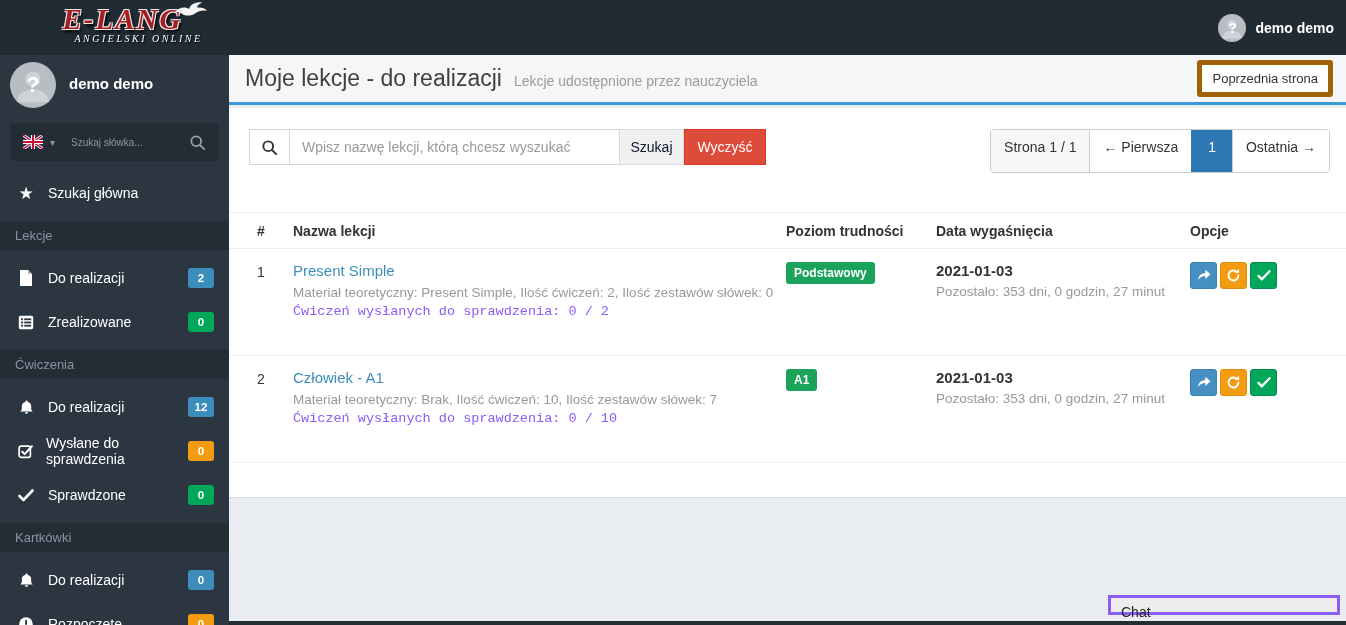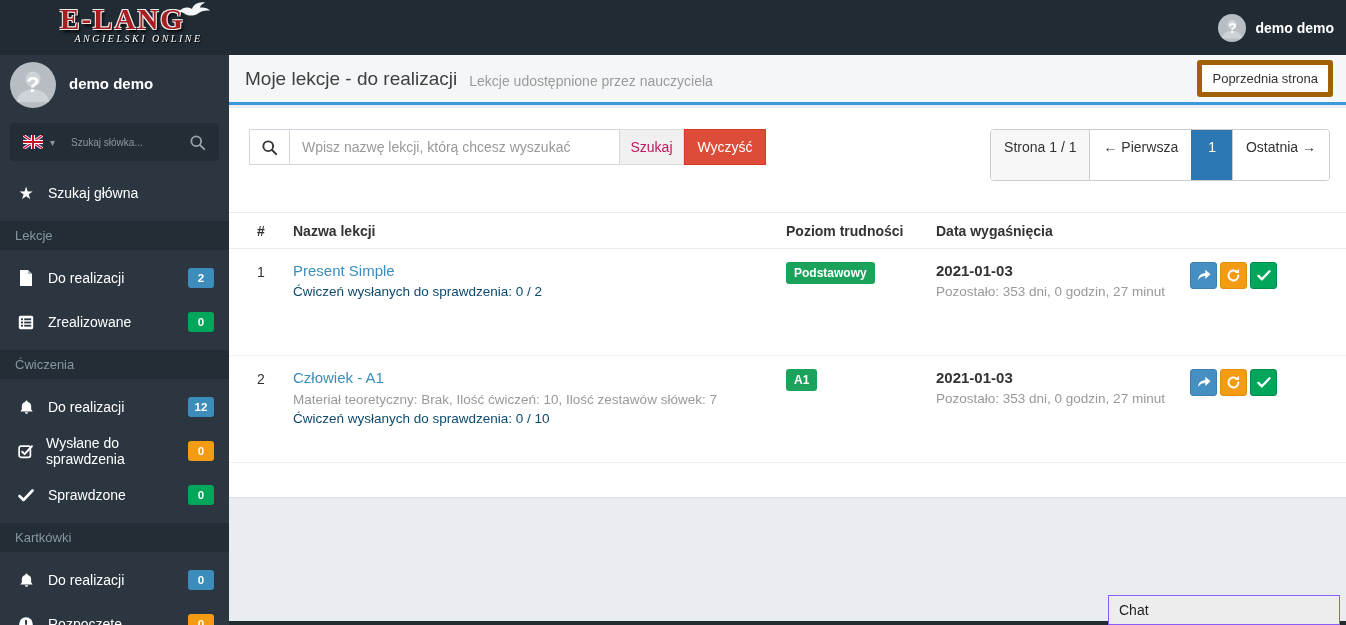--- a/index.html
+++ b/index.html
@@ -5,21 +5,21 @@
   * { margin:0; padding:0; box-sizing:border-box; }
   html,body { background:#e9edf2; }
   body { font-family:"Liberation Sans", sans-serif; }
   .app { position:relative; width:1346px; height:625px; overflow:hidden; background:#e9edf2; }
 
   
   .topbar { position:absolute; left:0; top:0; width:1346px; height:55px; background:#202b33; z-index:5; }
   .brand { position:absolute; left:0; top:0; width:229px; height:55px; text-align:center; padding-top:3px; }
   .brand-row { position:relative; display:inline-block; }
   .brand-name {
-    font-family:"Liberation Serif", serif; font-weight:bold;
+    font-family:"Liberation Serif", serif; font-style:italic; font-weight:bold;
     font-size:29px; letter-spacing:2px; color:#a81d20;
     text-shadow:-1px -1px 0 #e9e9e9, 1px -1px 0 #e9e9e9, -1px 1px 0 #e9e9e9, 1px 1px 0 #e9e9e9, 2px 3px 3px #000;
     margin-left:16px;
   }
   .brand-bird { position:absolute; right:-26px; top:-4px; }
   .brand-tag {
     font-family:"Liberation Serif", serif; font-style:italic; color:#fff;
     font-size:10px; letter-spacing:2.5px; margin-top:-3px; padding-left:48px; white-space:nowrap;
     text-shadow:1px 1px 1px #000;
   }
@@ -52,71 +52,71 @@
   .nav-badge { margin-left:auto; min-width:26px; text-align:center; border-radius:3px;
     color:#fff; font-size:11.5px; font-weight:bold; padding:4px 6px; }
   .badge-blue { background:#3c8dbc; } .badge-green { background:#00a65a; } .badge-orange { background:#f39c12; }
   .nav-header { height:29px; line-height:29px; background:#232d35; color:#8795a1; font-size:13px;
     padding:0 15px; margin:6px 0; }
 
   
   .main { position:absolute; left:229px; top:55px; width:1117px; height:570px; background:#e9edf2; }
   .page-header { position:absolute; left:0; top:0; width:1117px; height:50px; background:#f5f6f8;
     border-bottom:3px solid #3a99d8; display:flex; align-items:center; padding:0 13px 0 16px; }
-  .page-title { font-size:19px; color:#404040; }
+  .page-title { font-size:23px; color:#404040; }
   .page-subtitle { font-size:14px; color:#9b9b9b; margin-left:12px; margin-top:5px; }
   .btn-prev { margin-left:auto; padding:6px 10px; background:#fff; border:5px solid #a16207; border-radius:3px;
     font-size:13px; color:#333; cursor:pointer; font-family:inherit; }
 
   .card { position:absolute; left:0; top:53px; width:1117px; height:390px; background:#fff;
     border-bottom:1px solid #d9dde3; }
 
   
   .toolbar { position:absolute; left:20px; right:16px; top:21px; height:36px; }
   .search-group { display:flex; height:36px; float:left; }
   .sg-addon { width:40px; border:1px solid #d2d6de; border-right:none; background:#fff;
     display:flex; align-items:center; justify-content:center; color:#333; }
   .sg-input { width:331px; border:1px solid #d2d6de; padding:0 12px; font-size:14px; color:#555;
     font-family:inherit; outline:none; }
   .sg-input::placeholder { color:#999; opacity:1; }
-  .btn-szukaj { width:64px; border:1px solid #ddd; border-left:none; background:#f0f0f0; color:#be185d;
+  .btn-szukaj { width:64px; border:1px solid #ddd; border-left:none; background:#f0f0f0; color:#0f172a;
     font-size:14px; cursor:pointer; font-family:inherit; }
   .btn-wyczysc { width:82px; border:1px solid #d73925; background:#dd4b39; color:#fff;
     font-size:14px; cursor:pointer; font-family:inherit; }
-  .pagination { float:right; display:flex; height:52px; border:1px solid #ccc; border-radius:4px;
+  .pagination { float:right; display:flex; height:44px; border:1px solid #ccc; border-radius:4px;
     overflow:hidden; background:#fff; }
   .pg-item { padding:0 13px; line-height:34px; font-size:14px; color:#333; background:#fff;
     border-left:1px solid #ccc; cursor:pointer; white-space:nowrap; }
   .pg-item:first-child { border-left:none; background:#f7f7f7; }
   .pg-active { background:#2d77b5; color:#fff; padding:0 16px; border-left:1px solid #2d77b5; }
 
   
   .lesson-table { position:absolute; left:0; right:0; top:104px; }
   .trow { display:grid; grid-template-columns:36px 493px 150px 254px 1fr; padding-left:28px; }
   .thead { border-top:1px solid #ececec; border-bottom:1px solid #ececec; }
   .thead > div { font-weight:bold; font-size:14px; color:#333; padding:10px 0 9px 0; }
   .tbody-row { padding-top:13px; padding-bottom:14px; border-bottom:1px solid #f0f0f0; min-height:107px; }
   .cell-index { font-size:14px; color:#333; padding-top:2px; }
   .lesson-name { color:#3c8dbc; font-size:15px; text-decoration:none; cursor:pointer; display:inline-block; }
   .lesson-details { color:#999; font-size:13.5px; margin-top:5px; white-space:nowrap; }
-  .lesson-sent { color:#0c4a6e; font-size:13.5px; margin-top:4px; white-space:nowrap; }
+  .lesson-sent { color:#8b5cf6; font-size:13.5px; margin-top:4px; white-space:nowrap;font-family:Liberation Mono, monospace; }
   .level-badge { display:inline-block; background:#1ba35b; color:#fff; font-weight:bold; font-size:12px;
     padding:4px 8px; border-radius:3px; }
   .expiry-date { font-weight:bold; font-size:15px; color:#333; }
   .remaining { color:#999; font-size:13.5px; margin-top:5px; white-space:nowrap; }
   .opts { display:flex; gap:3px; }
   .btn-icon { width:27px; height:27px; border-radius:3px; border:1px solid transparent;
     display:inline-flex; align-items:center; justify-content:center; cursor:pointer; padding:0; }
   .btn-share { background:#458fc3; border-color:#3a7fae; }
   .btn-refresh { background:#f39c12; border-color:#e08e0b; }
   .btn-done { background:#00a65a; border-color:#008d4c; }
 
   
-  .chat { position:absolute; left:879px; top:540px; width:232px; height:30px; background:#ededed;
-    border:1px solid #8b5cf6; z-index:6; cursor:pointer; }
+  .chat { position:absolute; left:879px; top:540px; width:232px; height:20px; background:#ededed;
+    border:3px solid #8b5cf6; z-index:6; cursor:pointer; }
   .chat-title { font-size:14px; color:#222; padding:6px 10px; }
   .bottom-strip { position:absolute; left:0; bottom:0; width:1117px; height:4px; background:#222d32; }
 </style>
 </head>
 <body>
 
 <div class="app">
 
   <div class="topbar">
     <div class="brand">
@@ -302,26 +302,28 @@
           <span class="pg-item">Ostatnia →</span>
         </div>
       </div>
 
       <div class="lesson-table">
         <div class="trow thead">
           <div>#</div>
           <div>Nazwa lekcji</div>
           <div>Poziom trudności</div>
           <div>Data wygaśnięcia</div>
+          <div>Opcje</div>
         </div>
 
         <div class="trow tbody-row">
           <div class="cell-index">1</div>
           <div>
             <a class="lesson-name">Present Simple</a>
+            <div class="lesson-details">Materiał teoretyczny: Present Simple, Ilość ćwiczeń: 2, Ilość zestawów słówek: 0</div>
             <div class="lesson-sent">Ćwiczeń wysłanych do sprawdzenia: 0 / 2</div>
           </div>
           <div><span class="level-badge">Podstawowy</span></div>
           <div>
             <div class="expiry-date">2021-01-03</div>
             <div class="remaining">Pozostało: 353 dni, 0 godzin, 27 minut</div>
           </div>
           <div class="opts">
             <button class="btn-icon btn-share">
               <span style="display:flex;">

